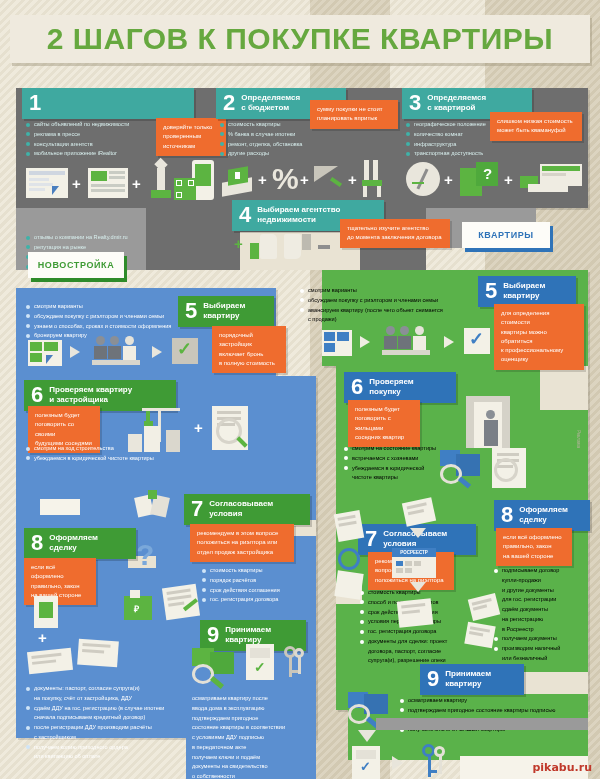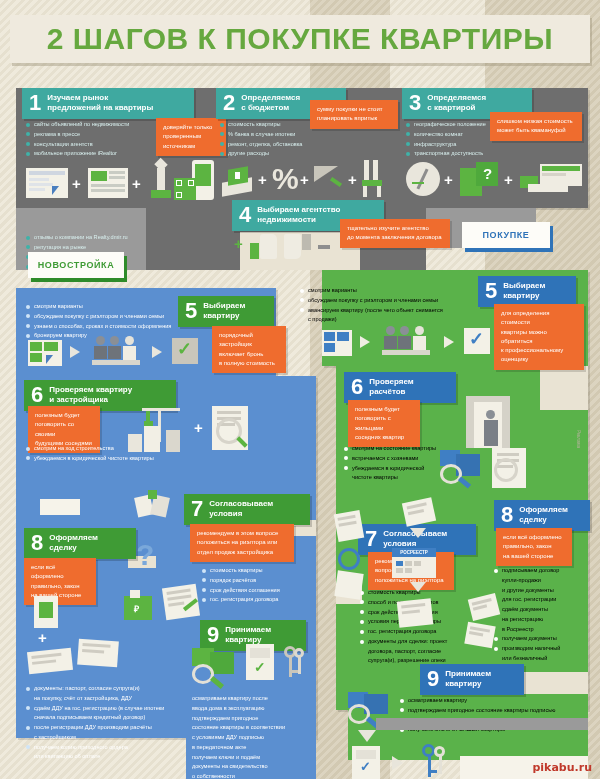--- a/index.html
+++ b/index.html
@@ -122,22 +122,20 @@
 </div>
 
 <div class="panel p-grey p-shadow" style="left:16px;top:88px;width:572px;height:120px;" data-name="common-steps-band"></div>
 <div class="panel p-grey-l" style="left:16px;top:208px;width:130px;height:62px;" data-name="common-band-extension-left"></div>
 <div class="panel p-grey" style="left:146px;top:208px;width:280px;height:62px;" data-name="common-band-extension-mid"></div>
 <div class="panel p-grey-l" style="left:426px;top:208px;width:110px;height:40px;" data-name="common-band-extension-right"></div>
 <div class="panel p-cream" style="left:240px;top:232px;width:120px;height:38px;" data-name="band-notch-cream"></div>
 
 <div class="step-head h-teal" style="left:22px;top:88px;width:172px;" data-name="step-1-header">
   <span class="num" data-name="step-1-number">1</span>
-  <span class="ttl" style="white-space:pre-line" data-name="step-1-title">Изучаем рынок
-предложений на квартиры</span>
 </div>
 <ul class="blist bl-teal" style="left:26px;top:120px;width:150px;" data-name="step-1-bullets">
   <li data-name="list-item">сайты объявлений по недвижимости</li>
   <li data-name="list-item">реклама в прессе</li>
   <li data-name="list-item">консультации агентств</li>
   <li data-name="list-item">мобильное приложение iRealtor</li>
 </ul>
 <div class="callout" style="left:156px;top:118px;width:70px;white-space:pre-line" data-name="step-1-callout">доверяйте только
 проверенным
 источникам</div>
@@ -260,21 +258,21 @@
 <div class="ico" style="left:284px;top:234px;width:28px;height:26px;" data-name="thumbs-down-icon">
   <div style="position:absolute;left:18px;top:0;width:9px;height:16px;background:#bdbab0"></div>
   <div style="position:absolute;left:0;top:0;width:17px;height:25px;background:#efece2;border-radius:2px 2px 5px 3px"></div>
 </div>
 <div class="ico" style="left:318px;top:245px;width:12px;height:4px;background:#8e8e8e" data-name="minus-icon"></div>
 
 <div class="tab tab-green" style="left:28px;top:252px;width:96px;height:26px;" data-name="tab-new-building">
   <span data-name="tab-new-building-label">НОВОСТРОЙКА</span>
 </div>
 <div class="tab tab-blue" style="left:462px;top:222px;width:88px;height:26px;" data-name="tab-secondary-market">
-  <span data-name="tab-secondary-market-label">ПОКУПКЕ</span>
+  <span data-name="tab-secondary-market-label">КВАРТИРЫ</span>
 </div>
 
 <div class="panel p-blue p-shadow" style="left:16px;top:288px;width:260px;height:88px;" data-name="newbuild-step5-panel"></div>
 <div class="panel p-blue p-shadow" style="left:16px;top:376px;width:300px;height:112px;" data-name="newbuild-step6-panel"></div>
 <div class="panel p-blue p-shadow" style="left:16px;top:488px;width:300px;height:250px;" data-name="newbuild-step78-panel"></div>
 <div class="panel p-blue" style="left:186px;top:614px;width:130px;height:165px;" data-name="newbuild-step9-panel"></div>
 <div class="panel p-white" style="left:40px;top:499px;width:40px;height:16px;" data-name="newbuild-notch-a"></div>
 <div class="panel p-cream" style="left:128px;top:556px;width:28px;height:12px;" data-name="newbuild-notch-b"></div>
 <div class="panel p-cream" style="left:260px;top:520px;width:56px;height:16px;" data-name="newbuild-notch-c"></div>
 
@@ -481,21 +479,21 @@
   <div style="position:absolute;left:0;top:24px;width:48px;height:5px;background:#d9d6cc"></div>
 </div>
 <div class="arrow-r" style="left:444px;top:336px;border-left:10px solid #f0ede3" data-name="arrow-right-icon"></div>
 <div class="ico card-white" style="left:464px;top:328px;width:26px;height:26px;" data-name="check-icon">
   <div class="check" style="left:5px;top:2px;color:#3f7fc4">✓</div>
 </div>
 
 <div class="step-head h-blue" style="left:344px;top:372px;width:112px;" data-name="secondary-step-6-header">
   <span class="num" data-name="secondary-step-6-number">6</span>
   <span class="ttl" style="white-space:pre-line" data-name="secondary-step-6-title">Проверяем
-расчётов</span>
+покупку</span>
 </div>
 <div class="callout" style="left:348px;top:400px;width:72px;white-space:pre-line" data-name="secondary-step-6-callout">полезным будет
 поговорить с жильцами
 соседних квартир</div>
 <ul class="blist bl-wg wrap" style="left:344px;top:444px;width:110px;" data-name="secondary-step-6-bullets">
   <li data-name="list-item">смотрим на состояние квартиры</li>
   <li data-name="list-item">встречаемся с хозяевами</li>
   <li data-name="list-item">убеждаемся в юридической</li>
   <li style="padding-left:8px" data-name="list-item-cont">чистоте квартиры</li>
 </ul>

